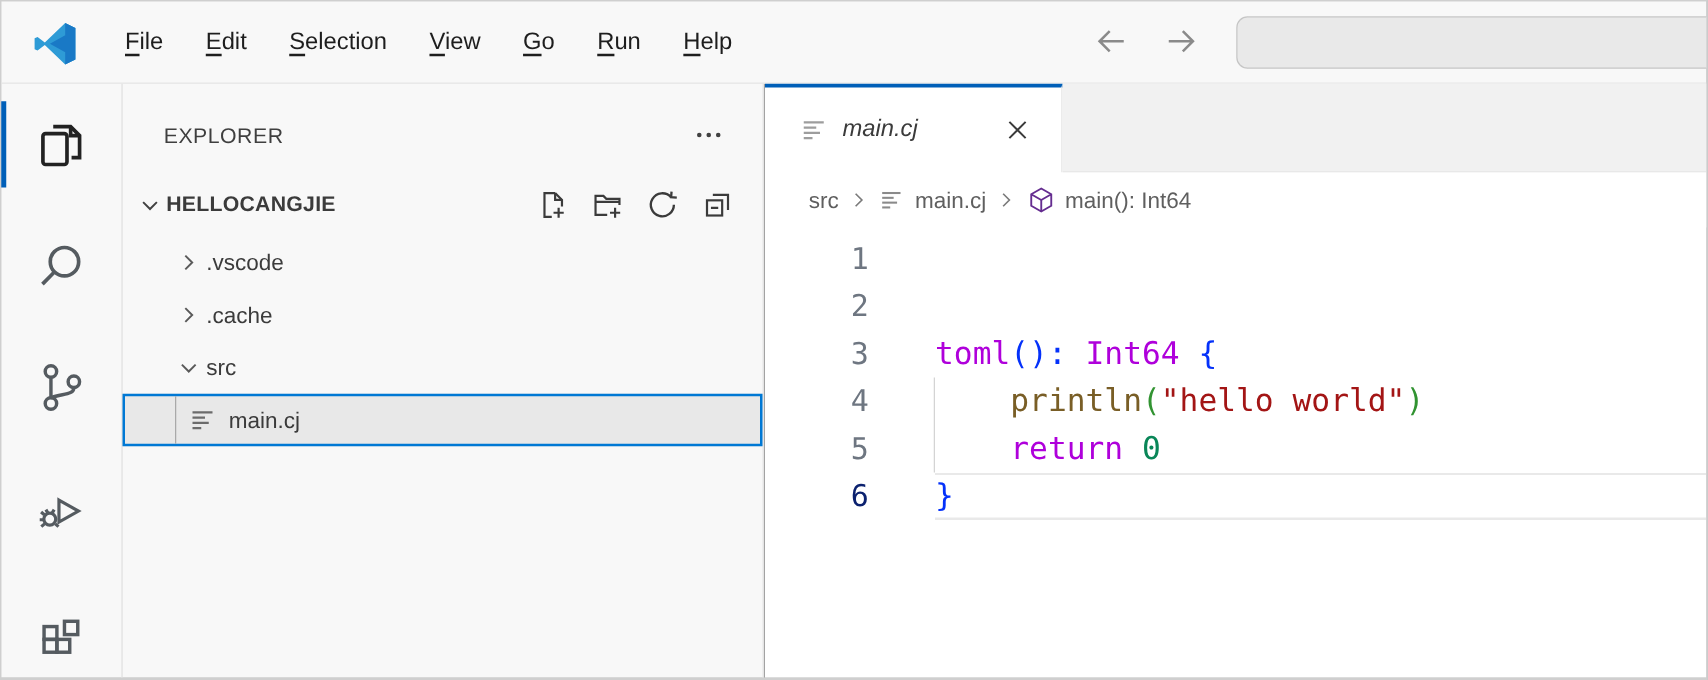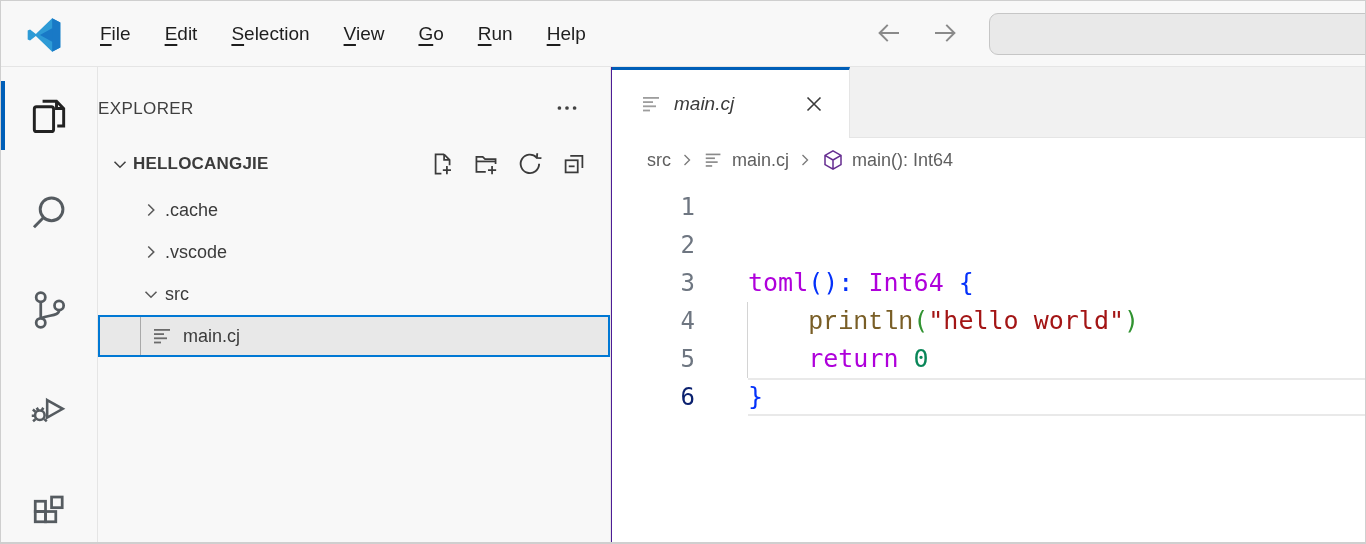--- a/index.html
+++ b/index.html
@@ -1,18 +1,18 @@
 <!DOCTYPE html>
 <html style="--accent: #005fb8; --window-border: #cfcfcf; --panel-border: #e5e5e5; --titlebar-bg: #f8f8f8; --sidebar-bg: #f8f8f8; --tabstrip-bg: #f1f1f1; --selection-bg: #e8e8e8; --selection-border: #0078d4; --breadcrumb-fg: #5f5f5f; --linenum: #6e7681; --linenum-active: #0b216f; --currentline-border: #e9e9e9; --indent-guide: #d4d4d4; --syn-fg: #000000; --syn-kw: #af00db; --syn-ns: #0000ff; --syn-br1: #0431fa; --syn-fn: #795e26; --syn-br2: #319331; --syn-str: #a31515; --syn-num: #098658;"><head>
 <meta charset="utf-8">
 <style>
   * { margin:0; padding:0; box-sizing:border-box; }
   html,body { width:1366px; height:544px; overflow:hidden; background:#fff; }
   body { font-family:"Liberation Sans", sans-serif; color:#1f1f1f; }
-  #window { position:absolute; inset:0; border:1px solid var(--window-border); border-bottom-width:2px; background:#4c1d95; }
+  #window { position:absolute; inset:0; border:1px solid var(--window-border); border-bottom-width:2px; background:#a3a3a3; }
 
   
   .titlebar { position:absolute; left:0; top:0; right:0; height:66px; background:var(--titlebar-bg);
               border-bottom:1px solid var(--panel-border); overflow:hidden; }
   .logo { position:absolute; left:26px; top:17px; width:34px; height:34px; }
   .menubar { position:absolute; left:82px; top:0; height:66px; display:flex; align-items:center; }
   .menu-item { font-size:19px; color:#1e1e1e; padding:6px 17px; border-radius:6px; cursor:default; }
   .menu-item .mn { text-decoration:underline; text-underline-offset:4px; text-decoration-thickness:1.5px; }
   .nav-arrows { position:absolute; left:870px; top:14px; display:flex; gap:20px; }
   .navbtn { width:36px; height:36px; display:flex; align-items:center; justify-content:center; color:#8a8a8a; }
@@ -26,21 +26,21 @@
              color:#555b60; }
   .ab-item.active { color:#222; }
   .ab-item.active::before { content:""; position:absolute; left:0; top:14px; bottom:14px; width:4px;
                             background:var(--accent); }
   .ab-item svg { width:44px; height:44px; }
 
   
   .sidebar { position:absolute; left:97px; top:66px; bottom:0; width:513px; background:var(--sidebar-bg);
              border-right:1px solid var(--panel-border); }
   .sb-header { position:absolute; left:0; top:24px; right:0; height:36px; display:flex; align-items:center; }
-  .sb-title { font-size:17px; letter-spacing:.4px; color:#3f3f3f; }
+  .sb-title { margin-left:33px; font-size:17px; letter-spacing:.4px; color:#3f3f3f; }
   .more { position:absolute; right:28px; top:2px; width:30px; height:30px; display:flex; align-items:center;
           justify-content:center; color:#424242; }
   .section-row { position:absolute; left:0; top:76px; right:0; height:42px; display:flex; align-items:center;
                  color:#3b3b3b; }
   .section-row .chev { margin-left:11px; width:22px; height:22px; color:#424242; }
   .section-name { margin-left:2px; font-size:17px; font-weight:bold; letter-spacing:.2px; }
   .section-actions { position:absolute; right:22px; display:flex; gap:16px; }
   .section-actions .act { width:28px; height:28px; color:#3b3b3b; }
   #tree { position:absolute; left:0; top:122px; right:0; }
   .trow { position:relative; height:42px; display:flex; align-items:center; font-size:18px; color:#3b3b3b;
@@ -70,21 +70,21 @@
 
   .code { position:absolute; left:0; top:115px; right:0; bottom:0; padding-top:6px;
           font-family:"DejaVu Sans Mono","Liberation Mono",monospace; font-size:25px; }
   .line { display:flex; height:38px; line-height:38px; position:relative; }
   .ln { width:83px; text-align:right; color:var(--linenum); font-size:24px; flex:none; }
   .line.current .ln { color:var(--linenum-active); }
   .ltext { margin-left:53px; flex:1; white-space:pre; position:relative; color:var(--syn-fg); }
   .line.current .ltext { box-shadow:inset 0 2px 0 var(--currentline-border), inset 0 -2px 0 var(--currentline-border); }
   .iguide { position:absolute; left:-1px; top:0; bottom:0; width:1px; background:var(--indent-guide); }
   .tok-kw { color:var(--syn-kw); } .tok-ns { color:var(--syn-ns); } .tok-br1 { color:var(--syn-br1); }
-  .tok-fn { color:var(--syn-fn);font-family:Liberation Mono, monospace; } .tok-br2 { color:var(--syn-br2); } .tok-str { color:var(--syn-str); }
+  .tok-fn { color:var(--syn-fn); } .tok-br2 { color:var(--syn-br2); } .tok-str { color:var(--syn-str); }
   .tok-num { color:var(--syn-num); } .tok-pl { color:var(--syn-fg); }
   svg { display:block; }
 </style>
 </head>
 <body>
 
 <div id="window">
 
   <header class="titlebar">
     <div class="logo">
@@ -217,29 +217,29 @@
           </span>
         </span>
     </div>
     <div id="tree">
         <div class="trow">
           <span class="chev">
             <svg viewBox="0 0 24 24" width="100%" height="100%" fill="none" stroke="currentColor" stroke-width="1.7">
               <path d="M9 6l6 6-6 6"></path>
             </svg>
           </span>
-          <span>.cache</span>
+          <span>.vscode</span>
         </div>
         <div class="trow">
           <span class="chev">
             <svg viewBox="0 0 24 24" width="100%" height="100%" fill="none" stroke="currentColor" stroke-width="1.7">
               <path d="M9 6l6 6-6 6"></path>
             </svg>
           </span>
-          <span>.vscode</span>
+          <span>.cache</span>
         </div>
         <div class="trow">
           <span class="chev">
             <svg viewBox="0 0 24 24" width="100%" height="100%" fill="none" stroke="currentColor" stroke-width="1.7">
               <path d="M6 9.5l6 6 6-6"></path>
             </svg>
           </span>
           <span>src</span>
         </div>
         <div class="trow selected file1">

